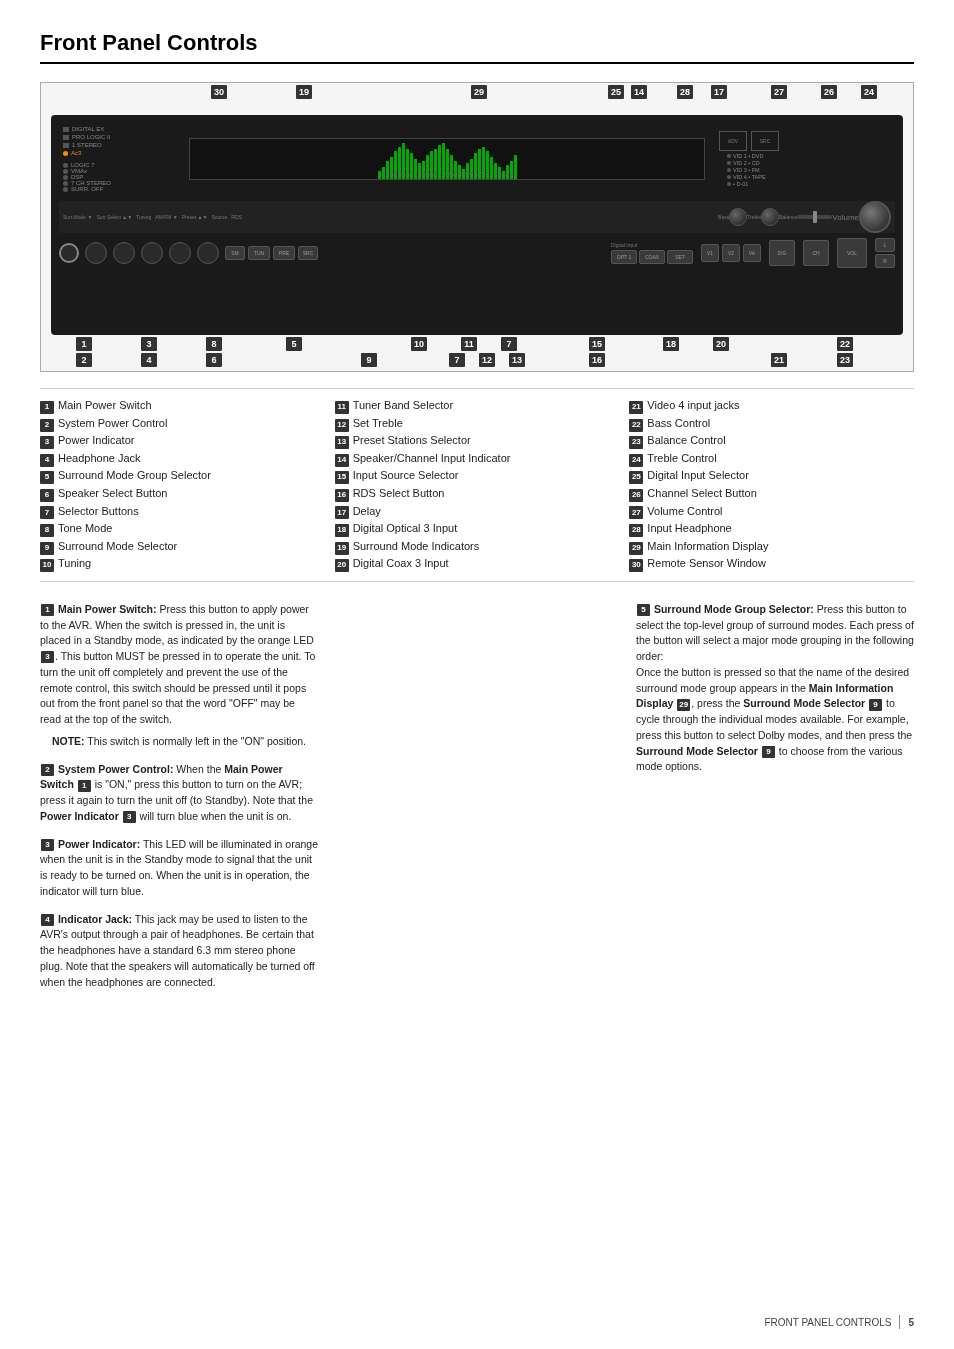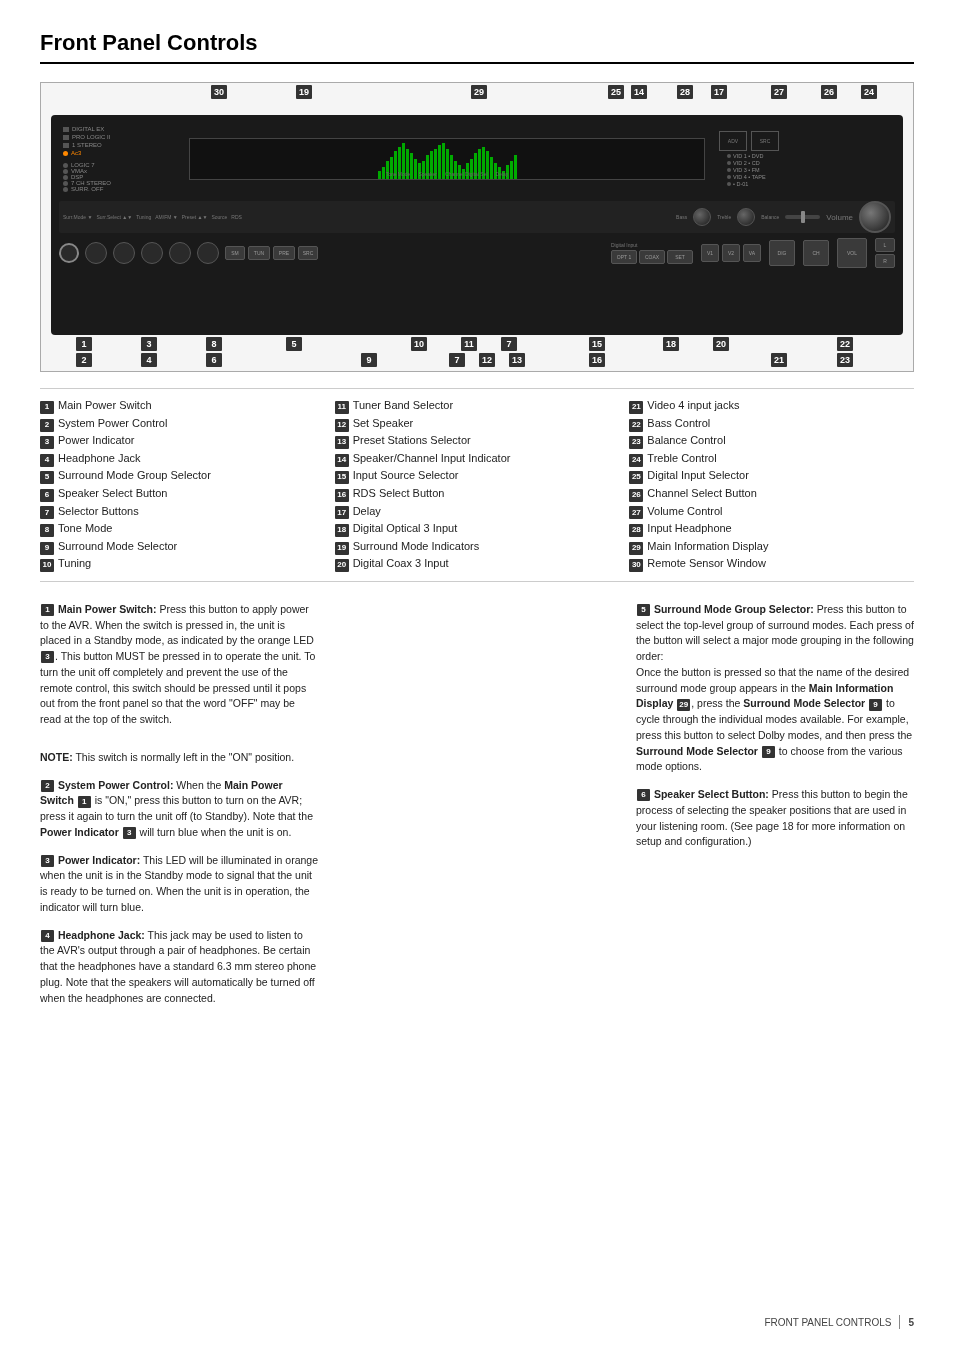--- a/index.html
+++ b/index.html
@@ -544,21 +544,21 @@
 
       <div class="avr-controls-row">
         <div style="font-size:5px;color:#777;white-space:nowrap;">Surr.Mode ▼</div>
         <div style="font-size:5px;color:#777;white-space:nowrap;">Surr.Select ▲▼</div>
         <div style="font-size:5px;color:#777;white-space:nowrap;">Tuning</div>
         <div style="font-size:5px;color:#777;white-space:nowrap;">AM/FM ▼</div>
         <div style="font-size:5px;color:#777;white-space:nowrap;">Preset ▲▼</div>
         <div style="font-size:5px;color:#777;white-space:nowrap;">Source</div>
         <div style="font-size:5px;color:#777;white-space:nowrap;">RDS</div>
 
-        <div style="margin-left:auto;display:flex;gap:6px;align-items:center;">
+        <div style="margin-left:auto;display:flex;align-items:center;">
           <div style="font-size:5px;color:#777;">Bass</div>
           <div class="ctrl-knob" style="width:18px;height:18px;"></div>
           <div style="font-size:5px;color:#777;">Treble</div>
           <div class="ctrl-knob" style="width:18px;height:18px;"></div>
           <div style="font-size:5px;color:#777;">Balance</div>
           <div class="slider-track" style="width:35px;">
             <div class="slider-thumb"></div>
           </div>
           <div style="font-size:8px;color:#777;">Volume</div>
           <div class="vol-knob-large"></div>
@@ -713,21 +713,21 @@
           <span>Tuning</span>
         </div>
       </div>
       <div>
         <div class="part-item">
           <span class="part-num">11</span>
           <span>Tuner Band Selector</span>
         </div>
         <div class="part-item">
           <span class="part-num">12</span>
-          <span>Set Speaker</span>
+          <span>Set Treble</span>
         </div>
         <div class="part-item">
           <span class="part-num">13</span>
           <span>Preset Stations Selector</span>
         </div>
         <div class="part-item">
           <span class="part-num">14</span>
           <span>Speaker/Channel Input Indicator</span>
         </div>
         <div class="part-item">
@@ -804,21 +804,21 @@
     <div class="desc-column">
 
       <div class="desc-block">
         <p>
           <span class="num-badge">1</span>
           <strong> Main Power Switch:</strong>
           Press this button to apply power to the AVR. When the switch is pressed in, the unit is placed in a Standby mode, as indicated by the orange LED
           <span class="num-badge">3</span>.
           This button MUST be pressed in to operate the unit. To turn the unit off completely and prevent the use of the remote control, this switch should be pressed until it pops out from the front panel so that the word "OFF" may be read at the top of the switch.
         </p>
-        <p style="margin-top:22px;">
+        <p style="margin-top:6px;text-align:center;">
           <strong>NOTE:</strong>
           This switch is normally left in the "ON" position.
         </p>
       </div>
 
       <div class="desc-block">
         <p>
           <span class="num-badge">2</span>
           <strong> System Power Control:</strong>
           When the <strong>Main Power Switch</strong>
@@ -833,21 +833,21 @@
         <p>
           <span class="num-badge">3</span>
           <strong> Power Indicator:</strong>
           This LED will be illuminated in orange when the unit is in the Standby mode to signal that the unit is ready to be turned on. When the unit is in operation, the indicator will turn blue.
         </p>
       </div>
 
       <div class="desc-block">
         <p>
           <span class="num-badge">4</span>
-          <strong> Headphone Jack:</strong>
+          <strong> Indicator Jack:</strong>
           This jack may be used to listen to the AVR's output through a pair of headphones. Be certain that the headphones have a standard 6.3 mm stereo phone plug. Note that the speakers will automatically be turned off when the headphones are connected.
         </p>
       </div>
 
     </div>
 
     <div class="desc-column">
       
     </div>
 
@@ -863,27 +863,20 @@
           Once the button is pressed so that the name of the desired surround mode group appears in the <strong>Main Information Display</strong>
           <span class="num-badge">29</span>,
           press the <strong>Surround Mode Selector</strong>
           <span class="num-badge">9</span>
           to cycle through the individual modes available. For example, press this button to select Dolby modes, and then press the <strong>Surround Mode Selector</strong>
           <span class="num-badge">9</span>
           to choose from the various mode options.
         </p>
       </div>
 
-      <div class="desc-block">
-        <p>
-          <span class="num-badge">6</span>
-          <strong> Speaker Select Button:</strong>
-          Press this button to begin the process of selecting the speaker positions that are used in your listening room. (See page 18 for more information on setup and configuration.)
-        </p>
-      </div>
 
     </div>
 
   </div>
 
   <div class="page-footer">
     <span>FRONT PANEL CONTROLS</span>
     <div class="footer-divider"></div>
     <span class="footer-page">5</span>
   </div>

